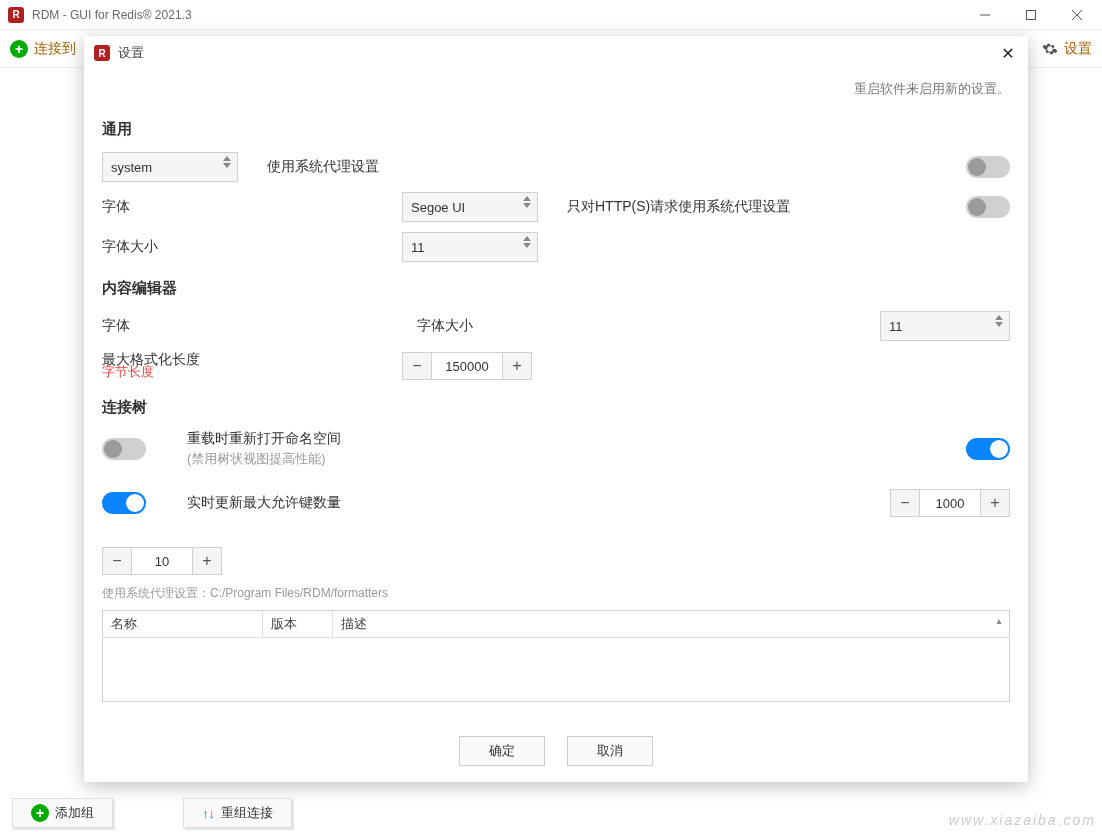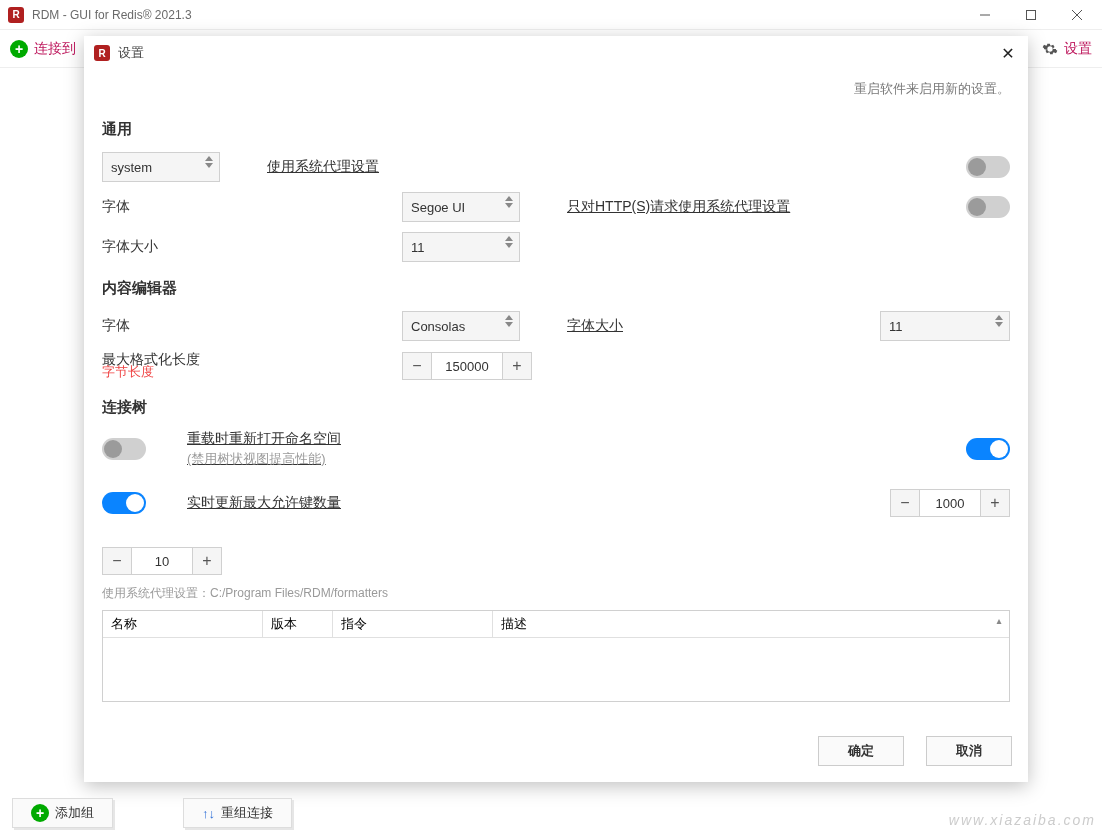--- a/index.html
+++ b/index.html
@@ -10,43 +10,43 @@
 .titlebar .app-icon { width:16px; height:16px; background:#b02020; border-radius:3px; margin-right:8px; display:flex; align-items:center; justify-content:center; color:#fff; font-size:10px; font-weight:bold; }
 .titlebar .title { flex:1; font-size:12px; }
 .titlebar .win-btn { width:46px; height:30px; display:flex; align-items:center; justify-content:center; color:#555; }
 .titlebar .win-btn svg { width:10px; height:10px; }
 
 
 .toolbar { height:38px; display:flex; align-items:center; padding:0 10px; border-bottom:1px solid #eee; gap:6px; }
 .toolbar .left { flex:1; display:flex; align-items:center; gap:6px; }
 .tb-icon-plus { width:18px; height:18px; background:#0a0; border-radius:9px; display:flex; align-items:center; justify-content:center; color:#fff; font-weight:bold; font-size:14px; line-height:1; }
 .tb-icon-gear { width:16px; height:16px; color:#555; }
-.toolbar span.lbl { font-size:14px; color:#be185d; }
+.toolbar span.lbl { font-size:14px; color:#a16207; }
 
 
 .modal { position:absolute; left:84px; top:36px; width:944px; height:746px; background:#fff; box-shadow:0 4px 18px rgba(0,0,0,0.25); display:flex; flex-direction:column; }
 .modal-title { height:34px; display:flex; align-items:center; padding:0 10px; color:#444; }
 .modal-title .app-icon { width:16px; height:16px; background:#b02020; border-radius:3px; margin-right:8px; display:flex; align-items:center; justify-content:center; color:#fff; font-size:10px; font-weight:bold; }
 .modal-title .t { flex:1; font-size:13px; }
 .modal-title .close { width:20px; height:20px; display:flex; align-items:center; justify-content:center; color:#222; font-size:16px; cursor:pointer; }
 .modal-body { flex:1; padding:4px 18px 0 18px; overflow:hidden; }
-.modal-footer { padding:10px 16px 16px; display:flex; justify-content:flex-end; gap:22px;font-weight:bold; }
+.modal-footer { padding:10px 16px 16px; display:flex; justify-content:center; gap:22px; }
 
 .hint { text-align:right; color:#7a7a7a; font-size:13px; padding:6px 0 10px; }
 .section-title { font-weight:bold; font-size:15px; margin:12px 0 8px; }
 .row { display:flex; align-items:center; min-height:40px; }
 .col-label { width:300px; font-size:14px; color:#333; }
 .col-sublabel { color:#ef4444; font-size:13px; margin-top:-6px; }
 .col-ctrl { width:150px; }
 .col-gap { width:15px; }
-.col-label2 { flex:1; font-size:14px; color:#333;text-decoration:underline; }
+.col-label2 { flex:1; font-size:14px; color:#333; }
 .col-ctrl2 { width:138px; display:flex; justify-content:flex-end; }
 
 
-.spin-select { width:118px; height:30px; border:1px solid #d0d0d0; background:#f5f5f5; display:flex; align-items:center; padding:0 8px; position:relative; font-size:13px; color:#333; }
+.spin-select { width:136px; height:30px; border:1px solid #d0d0d0; background:#f5f5f5; display:flex; align-items:center; padding:0 8px; position:relative; font-size:13px; color:#333; }
 .spin-select.wide { width:130px; }
 .spin-caret { position:absolute; right:6px; top:3px; display:flex; flex-direction:column; gap:2px; }
 .spin-caret span { width:0; height:0; border-left:4px solid transparent; border-right:4px solid transparent; }
 .spin-caret .up { border-bottom:5px solid #888; }
 .spin-caret .dn { border-top:5px solid #888; }
 
 
 .stepper { display:flex; align-items:center; }
 .step-btn { width:30px; height:28px; border:1px solid #d0d0d0; background:#f5f5f5; display:flex; align-items:center; justify-content:center; color:#555; font-size:16px; cursor:pointer; }
 .step-val { width:70px; height:28px; border:1px solid #d0d0d0; border-left:none; border-right:none; background:#fff; text-align:center; font-size:13px; display:flex; align-items:center; justify-content:center; }
@@ -56,21 +56,21 @@
 .toggle .knob { width:18px; height:18px; border-radius:9px; background:#9b9b9b; position:absolute; top:2px; left:2px; transition:.15s; }
 .toggle.on { background:#0a84ff; }
 .toggle.on .knob { background:#fff; left:24px; }
 
 .subnote { color:#9a9a9a; font-size:13px; margin-top:2px; }
 
 
 .fmt-path { color:#9a9a9a; font-size:12px; margin:4px 0 8px; }
 .fmt-table { border:1px solid #d0d0d0; height:92px; position:relative; }
 .fmt-head { display:flex; border-bottom:1px solid #e0e0e0; }
-.fmt-head div { padding:4px 8px; font-size:13px; color:#000000; border-right:1px solid #e0e0e0; }
+.fmt-head div { padding:4px 8px; font-size:13px; color:#404040; border-right:1px solid #e0e0e0; }
 .fmt-head div:last-child { border-right:none; }
 .fmt-scroll { position:absolute; right:2px; top:2px; width:16px; bottom:2px; }
 .fmt-scroll .arr { height:14px; display:flex; align-items:center; justify-content:center; color:#888; font-size:10px; }
 
 
 .btn { min-width:86px; height:30px; border:1px solid #ccc; background:#fafafa; display:flex; align-items:center; justify-content:center; font-size:13px; cursor:pointer; }
 
 
 .bottom-strip { position:absolute; left:12px; bottom:4px; display:flex; gap:70px; }
 .bottom-btn { height:30px; padding:0 18px; display:flex; align-items:center; gap:6px; border:1px solid #ddd; background:#fafafa; font-size:13px; box-shadow:2px 2px 0 #e6e6e6; }
@@ -173,29 +173,20 @@
               <span class="up"></span>
               <span class="dn"></span>
             </div>
         </div>
       </div>
     </div>
 
     <div class="section-title">内容编辑器</div>
     <div class="row">
       <div class="col-label">字体</div>
-      <div class="col-ctrl">
-        <div class="spin-select">
-          <span>Consolas</span>
-          <div class="spin-caret">
-              <span class="up"></span>
-              <span class="dn"></span>
-            </div>
-        </div>
-      </div>
       <div class="col-gap"></div>
       <div class="col-label2">字体大小</div>
       <div class="col-ctrl2">
         <div class="spin-select wide">
           <span>11</span>
           <div class="spin-caret">
               <span class="up"></span>
               <span class="dn"></span>
             </div>
         </div>
@@ -263,21 +254,20 @@
       </div>
     </div>
 
     <div class="fmt-path">
       <span>使用系统代理设置：</span><span>C:/Program Files/RDM/formatters</span>
     </div>
     <div class="fmt-table">
       <div class="fmt-head">
         <div style="width:160px">名称</div>
         <div style="width:70px">版本</div>
-        <div style="width:160px">指令</div>
         <div style="flex:1">描述</div>
       </div>
       <div class="fmt-scroll">
         <div class="arr">▴</div>
       </div>
     </div>
 
   </div>
 
   <div class="modal-footer">

